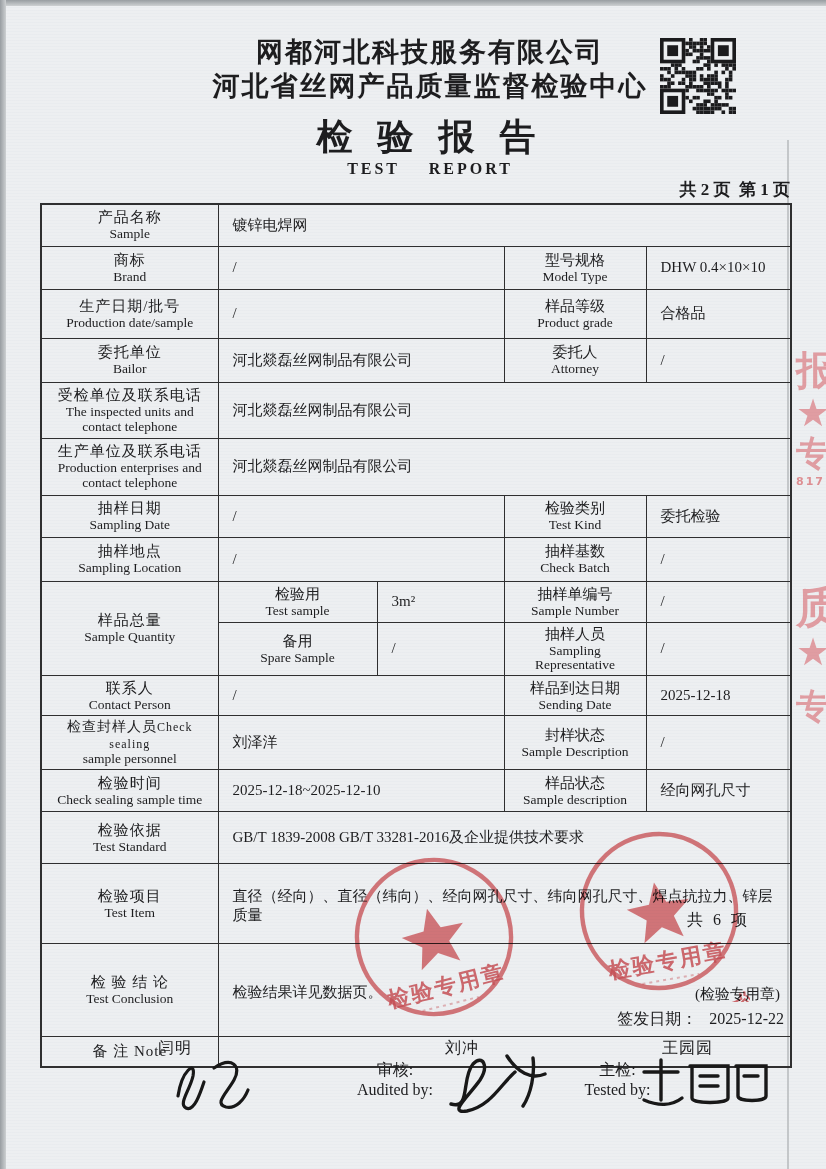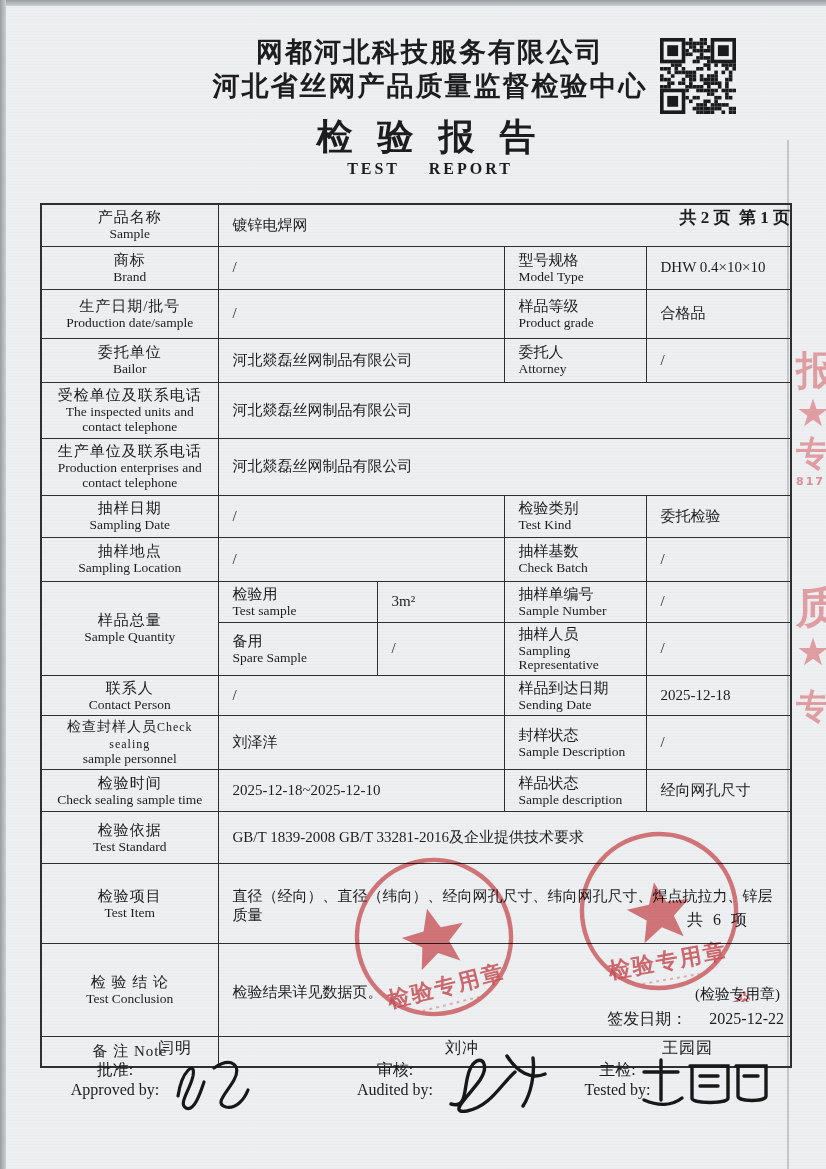--- a/index.html
+++ b/index.html
@@ -10,39 +10,39 @@
   .scan-top{position:absolute;top:0;left:0;width:100%;height:6px;background:linear-gradient(#989da1,#cdd0d2);}
   .scan-left{position:absolute;top:0;left:0;width:6px;height:100%;background:linear-gradient(90deg,#989da1,#cdd0d2);}
   .page-crease{position:absolute;left:787px;top:140px;bottom:0;width:2px;background:#bcc0c2;opacity:.85;}
 
   .abs{position:absolute;}
   .hdr{left:30px;width:800px;text-align:center;}
   .org{font-size:27px;font-weight:600;letter-spacing:2px;}
   .title-cn{font-size:36px;font-weight:700;letter-spacing:8px;white-space:pre;}
   .title-en{font-size:16px;font-weight:600;letter-spacing:3px;word-spacing:22px;}
   .repno{left:55px;top:178px;font-size:17px;font-weight:700;letter-spacing:1px;}
-  .pageinfo{left:640px;top:178px;width:150px;text-align:right;font-size:17px;font-weight:700;white-space:pre;margin-top:28px;}
+  .pageinfo{left:640px;top:178px;width:150px;text-align:right;font-size:17px;font-weight:700;white-space:pre;}
 
   table.rpt{position:absolute;left:40px;top:203px;width:750px;border-collapse:collapse;table-layout:fixed;}
   table.rpt td{border:1.7px solid #2f2f30;padding:2px 14px;vertical-align:middle;overflow:hidden;}
   table.rpt{border:2.5px solid #2f2f30;}
   td.lbl{text-align:center;}
   td.lbl .cn{display:block;font-size:15px;letter-spacing:1px;}
   td.lbl .en{display:block;font-size:13.5px;line-height:1.1;}
-  td.lbl2{text-align:left;padding-left:6px;margin-left:8px;}
+  td.lbl2{text-align:center;padding-left:6px;margin-left:8px;}
   td.lbl2 .cn{display:block;font-size:15px;}
   td.lbl2 .en{display:block;font-size:13.5px;line-height:1.1;}
   td.val{font-size:15px;padding-left:8px;}
   td.top{vertical-align:top;}
   .rel{position:relative;}
   .small-en{font-size:12px;}
   .count-note{position:absolute;right:40px;bottom:12px;font-size:16px;letter-spacing:3px;}
   .seal-note{position:absolute;right:10px;bottom:32px;font-size:15px;}
   .issue{position:absolute;right:6px;bottom:6px;font-size:16px;}
-  .issue span+span{margin-left:22px;}
+  .issue span+span{margin-left:12px;}
 
   .qr{position:absolute;left:660px;top:38px;width:76px;height:76px;}
 
   .stamp{position:absolute;mix-blend-mode:multiply;opacity:.9;pointer-events:none;}
   .stamp text{font-family:"DejaVu Sans","Liberation Sans",sans-serif;font-weight:700;}
 
   .edgefrag{position:absolute;left:796px;width:44px;color:rgba(213,90,96,.55);
             font-family:"DejaVu Sans",sans-serif;font-weight:700;text-align:left;line-height:1;}
   .edgefrag .big{display:block;font-size:40px;}
   .edgefrag .star{display:block;font-size:38px;margin:4px 0;}
@@ -459,24 +459,20 @@
     <span class="ser">817</span>
   </div>
   <div class="edgefrag" style="top:585px">
     <span class="big" style="font-size:44px">质</span>
     <span class="star">★</span>
     <span class="big" style="font-size:34px;margin-top:18px">专</span>
   </div>
 
   <div class="sig-block" style="left:60px;top:1038px;width:210px">
     <div class="sig-name" style="left:98px">闫明</div>
-    <div class="sig-labels" style="left:0px;width:110px">
-      <span class="cn">批准:</span>
-      <span class="en">Approved by:</span>
-    </div>
     <svg class="sig-svg" style="left:108px;top:14px" width="110" height="66" viewBox="0 0 110 66">
       <path d="M10,44 C14,18 28,8 25,24 C22,38 10,52 18,56 C26,60 32,42 36,30" fill="none" stroke="#181818" stroke-width="3.2" stroke-linecap="round"></path>
       <path d="M46,16 C64,4 74,14 66,28 C58,42 46,52 58,55 C68,57 76,48 80,38" fill="none" stroke="#181818" stroke-width="3.2" stroke-linecap="round"></path>
     </svg>
   </div>
 
   <div class="sig-block" style="left:345px;top:1038px;width:215px">
     <div class="sig-name" style="left:100px">刘冲</div>
     <div class="sig-labels" style="left:0px;width:100px">
       <span class="cn">审核:</span>

